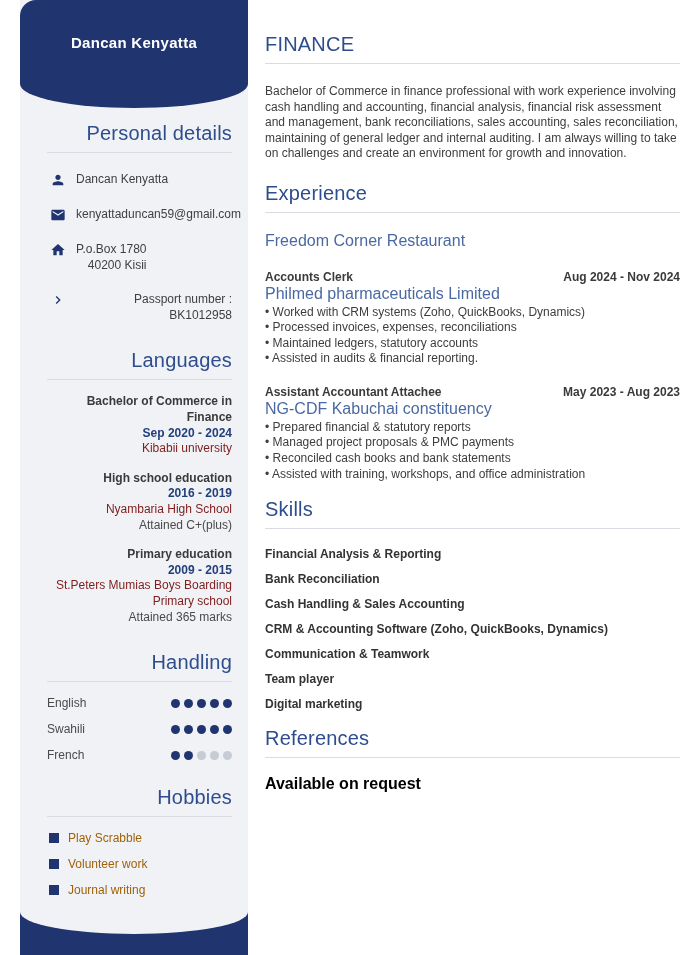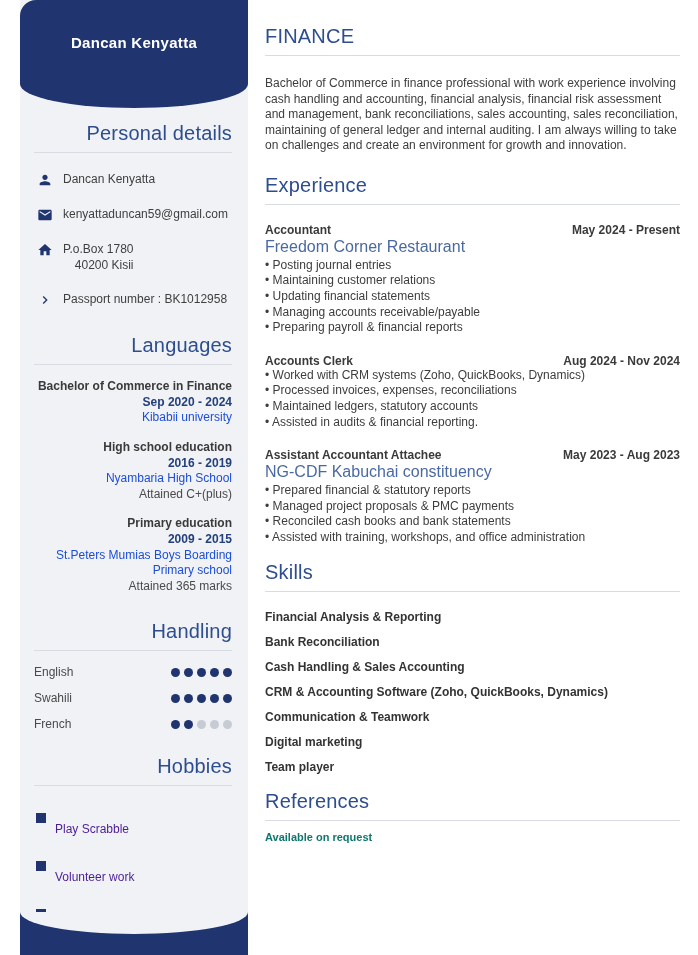--- a/index.html
+++ b/index.html
@@ -8,83 +8,83 @@
   .page { display:flex; width:698px; height:955px; }
 
   
   .sidebar { width:228px; margin-left:20px; background:#f0f2f6;
              display:flex; flex-direction:column; flex-shrink:0;text-align:right; }
   .side-header { background:#20356f; height:84px; border-radius:16px 0 0 0;
                  display:flex; align-items:center; justify-content:center; }
   .side-header-curve { height:24px; background:#20356f;
                  border-radius:0 0 50% 50% / 0 0 100% 100%; }
   .side-name { color:#ffffff; font-size:15px; font-weight:bold; letter-spacing:.3px; }
-  .side-content { flex:1; padding:0 16px 0 14px; overflow:hidden; }
+  .side-content { flex:1; padding:0 16px 0 27px; overflow:hidden; }
 
   .sec-title { font-size:20px; font-weight:400; color:#2e4d8e; letter-spacing:.2px; }
   .rule { border-bottom:1px solid #d9dce3; margin-top:7px; }
 
   .side-sec.personal { margin-top:14px; }
   .side-sec.education, .side-sec.languages { margin-top:26px; }
   .side-sec.hobbies { margin-top:24px; }
 
   .p-row { display:flex; align-items:flex-start; margin-top:18px; }
   .p-row:first-of-type { margin-top:14px; }
   .p-icon { width:17px; height:17px; flex-shrink:0; margin-right:10px; margin-left:2px;
             display:flex; align-items:center; justify-content:center; }
   .p-icon svg { width:16px; height:16px; fill:#20356f; }
   .p-text { font-size:12px; color:#3f3f3f; line-height:1.3; padding-top:1px; }
 
   .edu-entry { margin-top:14px; font-size:12px; line-height:1.3; }
   .edu-degree { font-weight:bold; color:#3a3a3a; }
   .edu-dates  { font-weight:bold; color:#24407c; }
-  .edu-school { color:#1d4ed8; }
+  .edu-school { color:#7f1d1d; }
   .edu-note   { color:#4a4a4a; }
 
   .lang-row { display:flex; justify-content:space-between; align-items:center;
               margin-top:14px; }
   .lang-row + .lang-row { margin-top:12px; }
   .lang-label { font-size:12px; color:#4a4a4a; }
   .dots { display:flex; gap:4px; }
   .dot { width:9px; height:9px; border-radius:50%; background:#c7cbd3; }
   .dot.filled { background:#20356f; }
 
   .hobby-row { display:flex; align-items:center; margin-top:14px; }
   .hobby-row + .hobby-row { margin-top:12px; }
   .hobby-bullet { width:10px; height:10px; background:#20356f; margin-right:9px;
                   margin-left:2px; flex-shrink:0; }
-  .hobby-label { font-size:12px; color:#4c1d95;margin-top:22px; }
+  .hobby-label { font-size:12px; color:#a16207; }
 
   .side-footer { height:43px; background:#20356f; position:relative; flex-shrink:0; }
   .side-footer::before { content:""; position:absolute; top:0; left:0; right:0;
       height:22px; background:#f0f2f6;
       border-radius:0 0 50% 50% / 0 0 100% 100%; }
 
   
-  .main { flex:1; padding:25px 18px 0 17px; overflow:hidden; }
+  .main { flex:1; padding:33px 18px 0 17px; overflow:hidden; }
   .m-sec.profession { margin-top:0; }
   .m-sec.experience { margin-top:20px; }
   .m-sec.skills     { margin-top:16px; }
   .m-sec.references { margin-top:16px; }
 
   .summary { margin-top:20px; font-size:12px; color:#3d3d3d; line-height:1.3; }
 
   .job { margin-top:18px; }
   .job-head { display:flex; justify-content:space-between; align-items:baseline; }
   .job-title { font-weight:bold; font-size:12px; color:#3a3a3a; }
   .job-dates { font-weight:bold; font-size:12px; color:#3a3a3a; white-space:nowrap; }
   .job-company { font-size:16px; color:#4a69a2; line-height:1.3; }
   .job-bullets { list-style:none; }
   .job-bullets li { font-size:12px; color:#3d3d3d; line-height:1.3; }
   .job-bullets li::before { content:"• "; }
 
   .skill-item { font-weight:bold; font-size:12px; color:#333333; margin-top:18px; }
   .skill-item + .skill-item { margin-top:11px; }
 
-  .ref-note { margin-top:10px; font-weight:bold; font-size:11px; color:#0f766e; }
+  .ref-note { margin-top:17px; font-weight:bold; font-size:16px; color:#000000; }
 </style>
 </head>
 <body>
 
 <div class="page">
 
   <aside class="sidebar">
     <div class="side-header">
       <div class="side-name">Dancan Kenyatta</div>
     </div>
@@ -226,39 +226,29 @@
       <div class="sec-title">FINANCE</div>
       <div class="rule"></div>
       <p class="summary">Bachelor of Commerce in finance professional with work experience involving cash handling and accounting, financial analysis, financial risk assessment and management, bank reconciliations, sales accounting, sales reconciliation, maintaining of general ledger and internal auditing. I am always willing to take on challenges and create an environment for growth and innovation.</p>
     </section>
 
     <section class="m-sec experience">
       <div class="sec-title">Experience</div>
       <div class="rule"></div>
 
       <div class="job">
-        <div class="job-head">
-          <span class="job-title">Accountant</span>
-          <span class="job-dates">May 2024 - Present</span>
-        </div>
         <div class="job-company">Freedom Corner Restaurant</div>
-        <ul class="job-bullets">
-          <li>Posting journal entries</li>
-          <li>Maintaining customer relations</li>
-          <li>Updating financial statements</li>
-          <li>Managing accounts receivable/payable</li>
-          <li>Preparing payroll &amp; financial reports</li>
-        </ul>
       </div>
 
       <div class="job">
         <div class="job-head">
           <span class="job-title">Accounts Clerk</span>
           <span class="job-dates">Aug 2024 - Nov 2024</span>
         </div>
+        <div class="job-company">Philmed pharmaceuticals Limited</div>
         <ul class="job-bullets">
           <li>Worked with CRM systems (Zoho, QuickBooks, Dynamics)</li>
           <li>Processed invoices, expenses, reconciliations</li>
           <li>Maintained ledgers, statutory accounts</li>
           <li>Assisted in audits &amp; financial reporting.</li>
         </ul>
       </div>
 
       <div class="job">
         <div class="job-head">
@@ -276,22 +266,22 @@
     </section>
 
     <section class="m-sec skills">
       <div class="sec-title">Skills</div>
       <div class="rule"></div>
       <div class="skill-item">Financial Analysis &amp; Reporting</div>
       <div class="skill-item">Bank Reconciliation</div>
       <div class="skill-item">Cash Handling &amp; Sales Accounting</div>
       <div class="skill-item">CRM &amp; Accounting Software (Zoho, QuickBooks, Dynamics)</div>
       <div class="skill-item">Communication &amp; Teamwork</div>
+      <div class="skill-item">Team player</div>
       <div class="skill-item">Digital marketing</div>
-      <div class="skill-item">Team player</div>
     </section>
 
     <section class="m-sec references">
       <div class="sec-title">References</div>
       <div class="rule"></div>
       <div class="ref-note">Available on request</div>
     </section>
 
   </main>
 </div>

